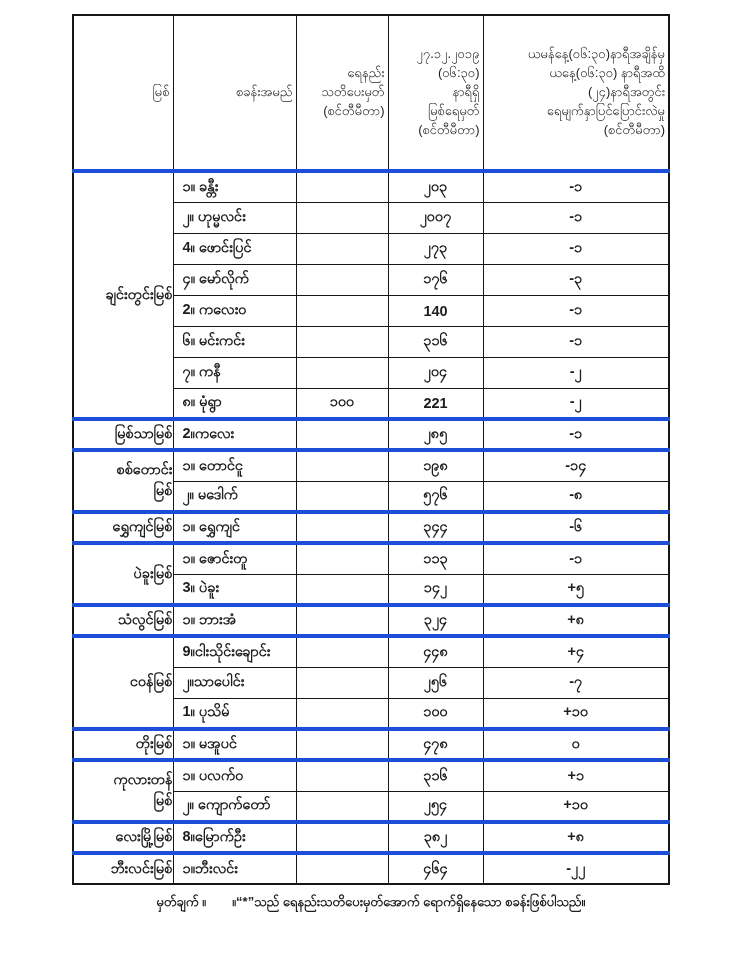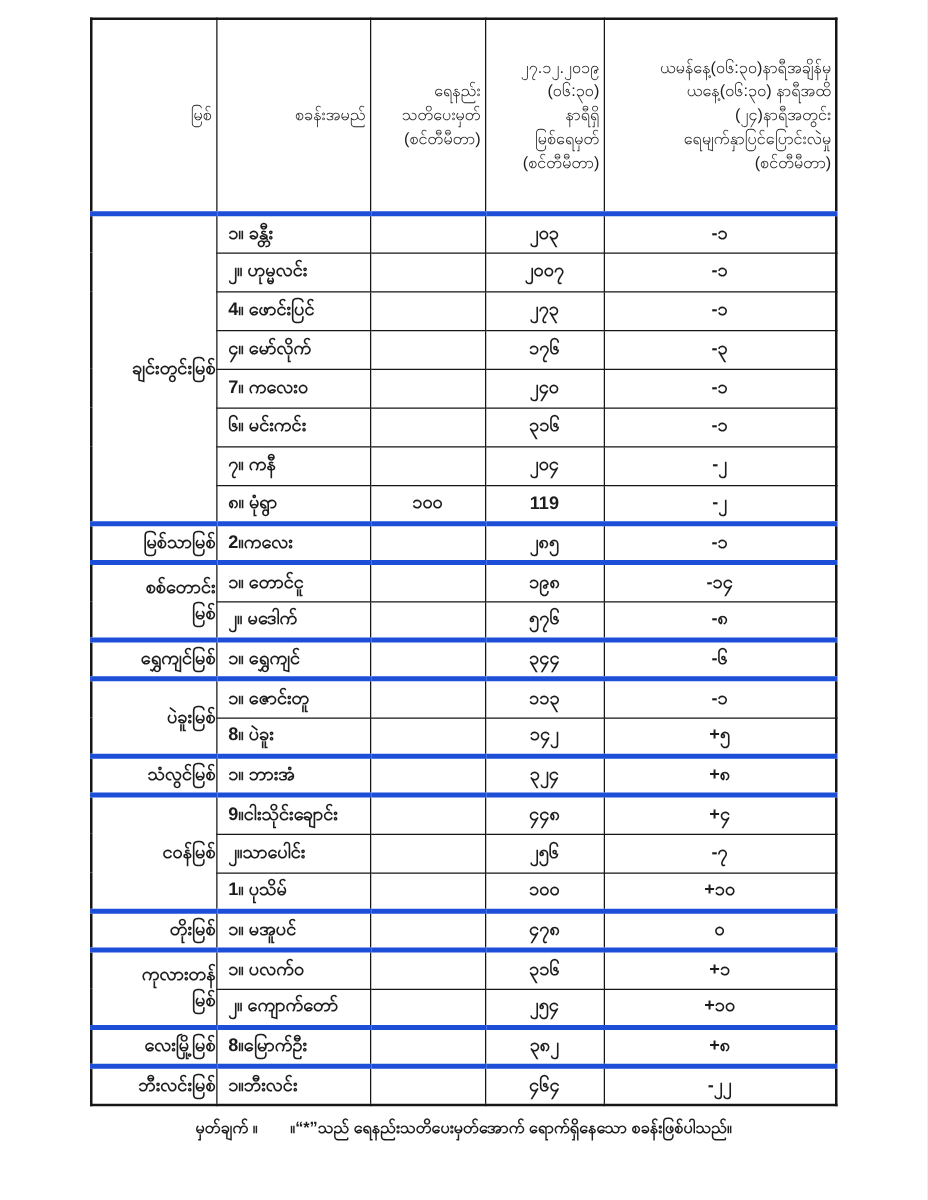--- a/index.html
+++ b/index.html
@@ -123,41 +123,41 @@
         <td class="level-cell">၂၇၃</td>
         <td class="change-cell">-၁</td>
       </tr>
       <tr>
         <td class="station-cell">၄။ မော်လိုက်</td>
         <td class="warning-cell"></td>
         <td class="level-cell">၁၇၆</td>
         <td class="change-cell">-၃</td>
       </tr>
       <tr>
-        <td class="station-cell">7။ ကလေးဝ</td>
-        <td class="warning-cell"></td>
-        <td class="level-cell">၂၄၀</td>
+        <td class="station-cell">2။ ကလေးဝ</td>
+        <td class="warning-cell"></td>
+        <td class="level-cell">140</td>
         <td class="change-cell">-၁</td>
       </tr>
       <tr>
         <td class="station-cell">၆။ မင်းကင်း</td>
         <td class="warning-cell"></td>
         <td class="level-cell">၃၁၆</td>
         <td class="change-cell">-၁</td>
       </tr>
       <tr>
         <td class="station-cell">၇။ ကနီ</td>
         <td class="warning-cell"></td>
         <td class="level-cell">၂၀၄</td>
         <td class="change-cell">-၂</td>
       </tr>
       <tr>
         <td class="station-cell">၈။ မုံရွာ</td>
         <td class="warning-cell">၁၀၀</td>
-        <td class="level-cell">119</td>
+        <td class="level-cell">221</td>
         <td class="change-cell">-၂</td>
       </tr>
       <tr class="group-start">
         <td class="river-cell">မြစ်သာမြစ်</td>
         <td class="station-cell">2။ကလေး</td>
         <td class="warning-cell"></td>
         <td class="level-cell">၂၈၅</td>
         <td class="change-cell">-၁</td>
       </tr>
       <tr class="group-start">
@@ -181,21 +181,21 @@
         <td class="change-cell">-၆</td>
       </tr>
       <tr class="group-start">
         <td class="river-cell" rowspan="2">ပဲခူးမြစ်</td>
         <td class="station-cell">၁။ ဇောင်းတူ</td>
         <td class="warning-cell"></td>
         <td class="level-cell">၁၁၃</td>
         <td class="change-cell">-၁</td>
       </tr>
       <tr>
-        <td class="station-cell">8။ ပဲခူး</td>
+        <td class="station-cell">3။ ပဲခူး</td>
         <td class="warning-cell"></td>
         <td class="level-cell">၁၄၂</td>
         <td class="change-cell">+၅</td>
       </tr>
       <tr class="group-start">
         <td class="river-cell">သံလွင်မြစ်</td>
         <td class="station-cell">၁။ ဘားအံ</td>
         <td class="warning-cell"></td>
         <td class="level-cell">၃၂၄</td>
         <td class="change-cell">+၈</td>

